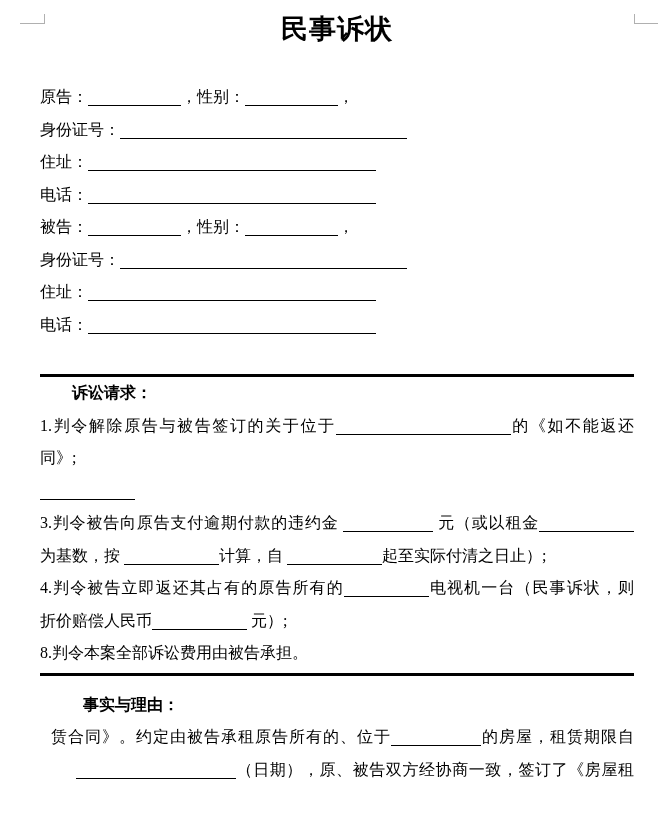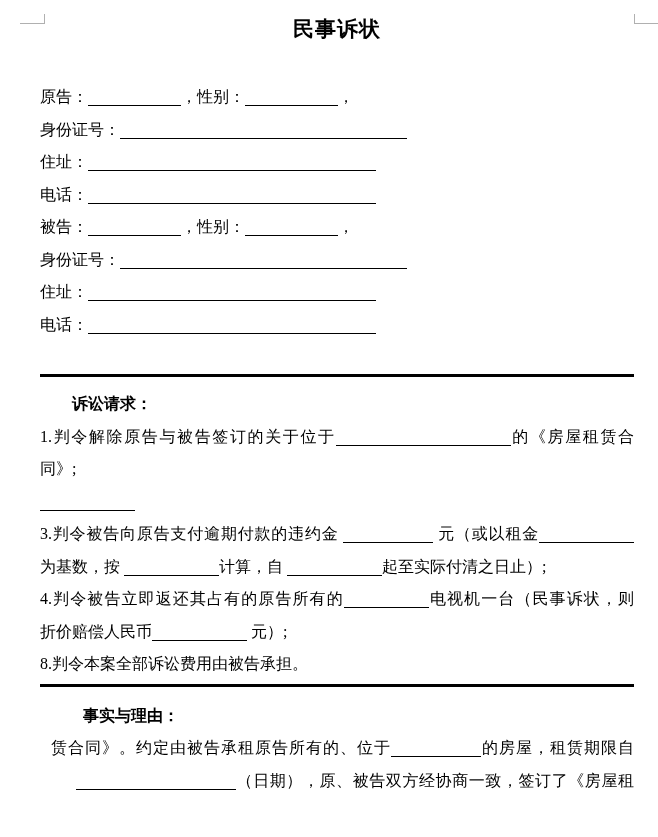--- a/index.html
+++ b/index.html
@@ -8,28 +8,28 @@
     font-family:"Liberation Serif","DejaVu Serif",serif;
     font-size:16px;overflow:hidden;
   }
   .page{position:relative;width:658px;height:837px;background:#ffffff;}
   
   .mark{position:absolute;top:0;width:24px;height:9px;}
   .mark.left{left:20px;border-right:1px solid #b0b0b0;border-bottom:1px solid #b0b0b0;}
   .mark.right{left:634px;border-left:1px solid #b0b0b0;border-bottom:1px solid #b0b0b0;}
   .content{padding:0 24px 0 40px;}
   .title{
-    font-size:21px;font-weight:700;text-align:center;
+    font-size:27px;font-weight:700;text-align:center;
     margin:14px 0 0 0;line-height:30px;letter-spacing:1px;
   }
   .section.party{margin-top:37px;}
   .divider{height:3px;background:#000000;}
   .divider.first{margin-top:33px;}
   .divider.second{margin-top:3px;}
-  .section.claims{margin-top:11px;}
+  .section.claims{}
   .section.facts{margin-top:13px;margin-left:11px;}
   .doc-line{line-height:32.5px;white-space:normal;}
   .doc-line.justify{text-align:justify;text-align-last:justify;}
   .doc-line.heading{font-weight:700;padding-left:32px;}
   .blank{
     display:inline-block;border-bottom:1px solid #000000;
     vertical-align:-4px;height:1px;
   }
 </style>
 </head>
@@ -53,21 +53,21 @@
           <div class="doc-line"><span>住址：</span><span class="blank" style="width: 288px;"></span></div>
           <div class="doc-line"><span>电话：</span><span class="blank" style="width: 288px;"></span></div>
         </div>
     </div>
 
     <div class="divider first"></div>
 
     <div class="section claims">
       <div class="doc-line heading">诉讼请求：</div>
       <div>
-          <div class="doc-line justify"><span>1.判令解除原告与被告签订的关于位于</span><span class="blank" style="width: 175px;"></span><span>的《房屋租赁合</span></div>
+          <div class="doc-line justify"><span>1.判令解除原告与被告签订的关于位于</span><span class="blank" style="width: 175px;"></span><span>的《如不能返还</span></div>
           <div class="doc-line"><span>同》;</span></div>
           <div class="doc-line"><span class="blank" style="width: 95px;"></span></div>
           <div class="doc-line justify"><span>3.判令被告向原告支付逾期付款的违约金 </span><span class="blank" style="width: 90px;"></span><span> 元（或以租金</span><span class="blank" style="width: 95px;"></span></div>
           <div class="doc-line"><span>为基数，按 </span><span class="blank" style="width: 95px;"></span><span>计算，自 </span><span class="blank" style="width: 95px;"></span><span>起至实际付清之日止）;</span></div>
           <div class="doc-line justify"><span>4.判令被告立即返还其占有的原告所有的</span><span class="blank" style="width: 85px;"></span><span>电视机一台（民事诉状，则</span></div>
           <div class="doc-line"><span>折价赔偿人民币</span><span class="blank" style="width: 95px;"></span><span> 元）;</span></div>
           <div class="doc-line"><span>8.判令本案全部诉讼费用由被告承担。</span></div>
         </div>
     </div>
 

